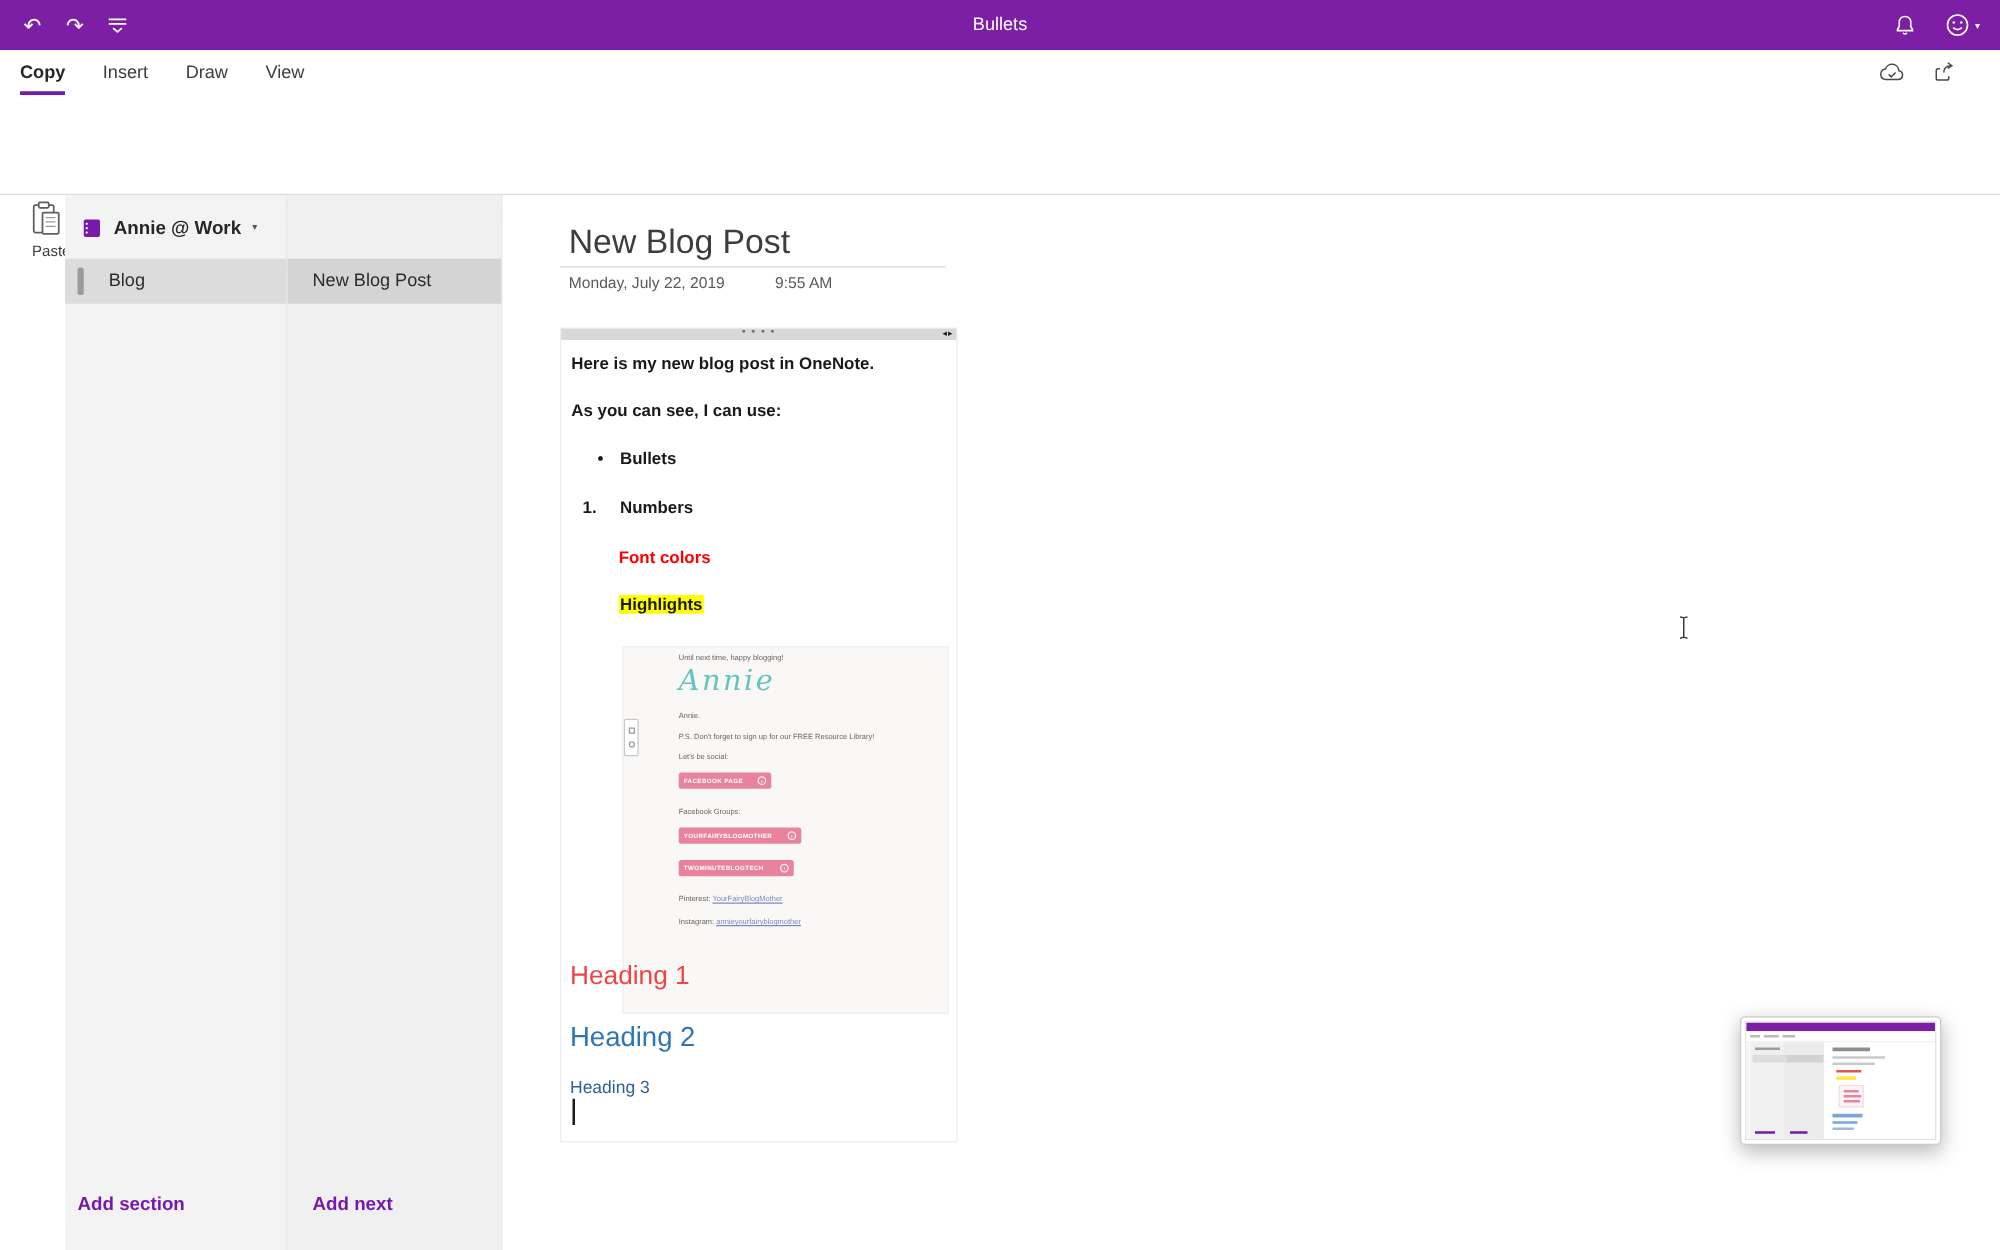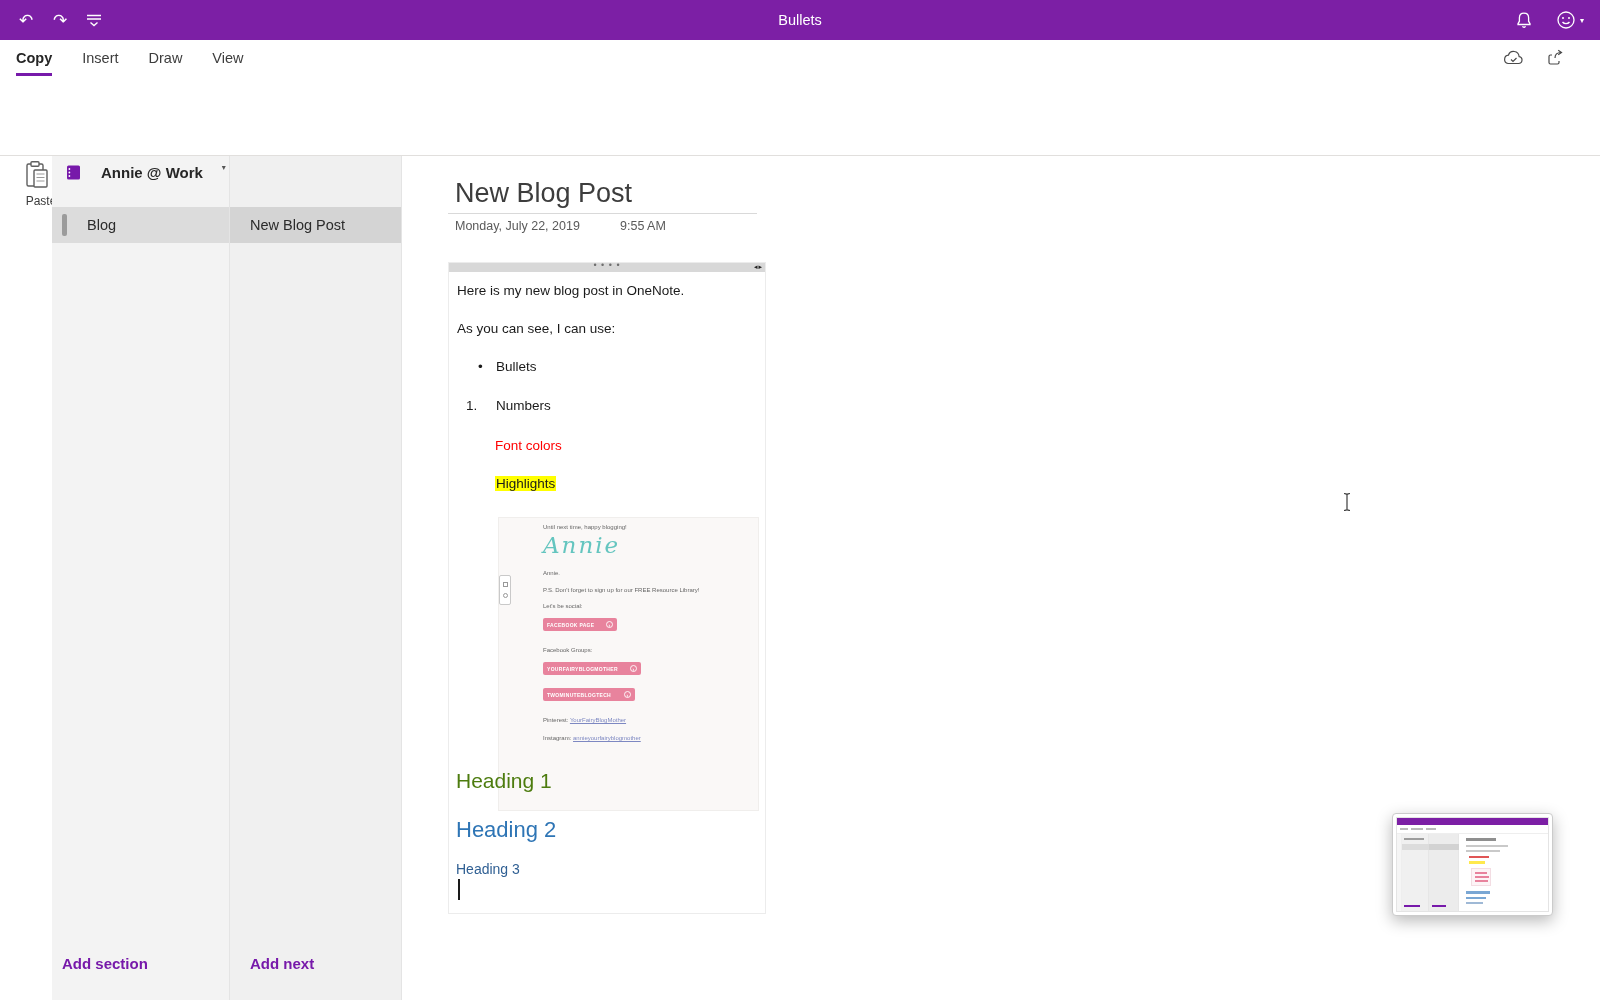--- a/index.html
+++ b/index.html
@@ -46,43 +46,43 @@
   .tag-row { position:absolute; left:36px; display:flex; align-items:center; gap:10px; font-size:14px; color:#333; cursor:default; }
   .todo-box { width:15px; height:15px; border:1.6px solid #d13438; border-radius:2px; display:flex; align-items:center; justify-content:center; font-size:10px; color:#d13438; background:#fff; }
   .star { color:#ffb900; font-size:16px; line-height:1; }
 
   
   .rail { position:absolute; left:0; top:156px; width:52px; bottom:0; background:#f7f7f7; border-right:1px solid #ececec; }
   .rail-btn { position:absolute; display:flex; align-items:center; justify-content:center; cursor:default; }
   .avatar { position:absolute; left:13px; top:786px; width:27px; height:27px; border-radius:50%; background:#9cc3e8; color:#fff; font-size:10px; font-weight:bold; display:flex; align-items:center; justify-content:center; }
   .panel-nb { position:absolute; left:52px; top:156px; width:178px; bottom:0; background:#f3f3f3; border-right:1px solid #e4e4e4; }
   .panel-pg { position:absolute; left:230px; top:156px; width:172px; bottom:0; background:#f0f0f0; border-right:1px solid #e4e4e4; }
-  .nb-header { position:absolute; left:0; top:8px; height:36px; width:100%; display:flex; gap:19px; padding-left:13px; cursor:default; }
+  .nb-header { position:absolute; left:0; top:8px; height:36px; width:100%; display:flex; align-items:center; gap:9px; padding-left:13px; cursor:default; }
   .nb-name { font-size:15px; font-weight:bold; color:#262626; }
   .list-row { position:absolute; left:0; top:51px; height:36px; width:100%; display:flex; align-items:center; cursor:default; }
   .row-sel-nb { background:#dcdcdc; }
   .row-sel-pg { background:#d4d4d4; }
   .section-bar { width:5px; height:22px; border-radius:2px; background:#9b9b9b; margin-left:10px; }
   .row-label { font-size:14.5px; color:#2b2b2b; margin-left:20px; }
   .add-link { position:absolute; top:790px; height:34px; display:flex; align-items:center; font-size:15px; font-weight:600; color:#7719aa; cursor:default; }
 
   
   .content { position:absolute; left:402px; top:156px; right:0; bottom:0; background:#fff; }
   .page-title { position:absolute; left:53px; top:22px; font-size:27px; color:#3d3d3d; }
   .title-rule { position:absolute; left:46px; top:57px; width:309px; height:1px; background:#d9d9d9; }
   .page-date { position:absolute; top:63px; font-size:12.5px; color:#5a5a5a; }
 
   .outline { position:absolute; left:46px; top:106px; width:318px; height:652px; background:#fff; border:1px solid #ececec; font-size:13.5px; color:#1a1a1a; }
   .handle { position:absolute; left:0; top:0; right:0; height:9px; background:#d8d8d8; cursor:default; }
   .handle-dots { position:absolute; left:0; right:0; top:-3px; text-align:center; font-size:9px; letter-spacing:1px; color:#6f6f6f; }
   .handle-arrows { position:absolute; right:2px; top:0; font-size:7px; color:#222; letter-spacing:1px; }
-  .o-text { position:absolute; white-space:nowrap; }
+  .o-text { position:absolute; white-space:nowrap;font-weight:bold; }
   .red-text { color:#ff0000; }
   .hl-text { background:#ffff00; padding:0 1px; }
-  .o-h1 { position:absolute; left:7px; top:506px; font-size:21px; color:#4d7c0f; }
+  .o-h1 { position:absolute; left:7px; top:506px; font-size:21px; color:#ef4444; }
   .o-h2 { position:absolute; left:7px; top:554px; font-size:22px; color:#2e75b5; }
   .o-h3 { position:absolute; left:7px; top:598px; font-size:14px; color:#2f5f93; }
   .caret { position:absolute; left:9px; top:616px; width:1.5px; height:21px; background:#1a1a1a; }
 
   
   .eimg { position:absolute; left:49px; top:254px; width:261px; height:294px; background:#faf8f7; border:1px solid #f0eeec; overflow:hidden; }
   .ei-t { position:absolute; left:44px; font-size:6px; color:#666; white-space:nowrap; }
   .ei-sig { position:absolute; left:44px; top:14px; font-family:"DejaVu Serif", serif; font-style:italic; font-size:23px; color:#64c5bf; letter-spacing:2px; }
   .pink-btn { position:absolute; left:44px; height:13px; background:#e8839d; border-radius:2px; display:flex; align-items:center; justify-content:space-between; padding:0 4px; color:#fff; font-size:5px; font-weight:bold; letter-spacing:.3px; white-space:nowrap; cursor:default; }
   .btn-circ { width:7px; height:7px; border:1px solid rgba(255,255,255,.9); border-radius:50%; font-size:5px; display:flex; align-items:center; justify-content:center; margin-left:4px; }

